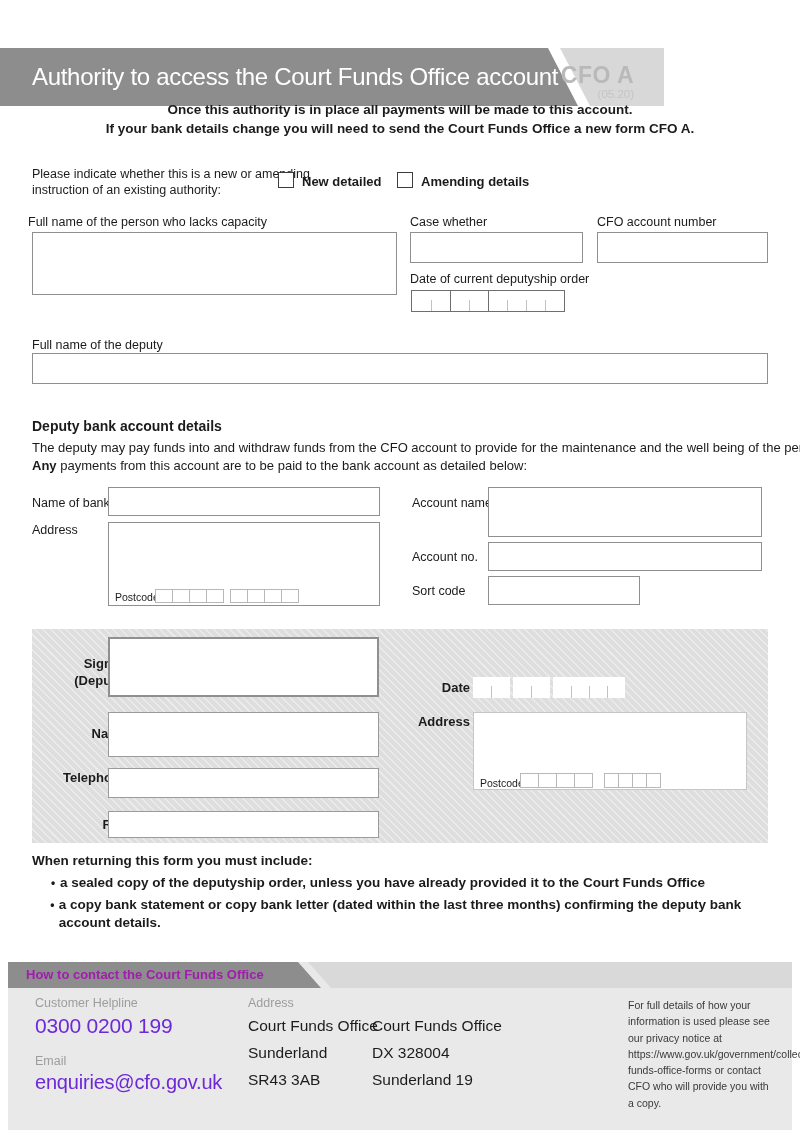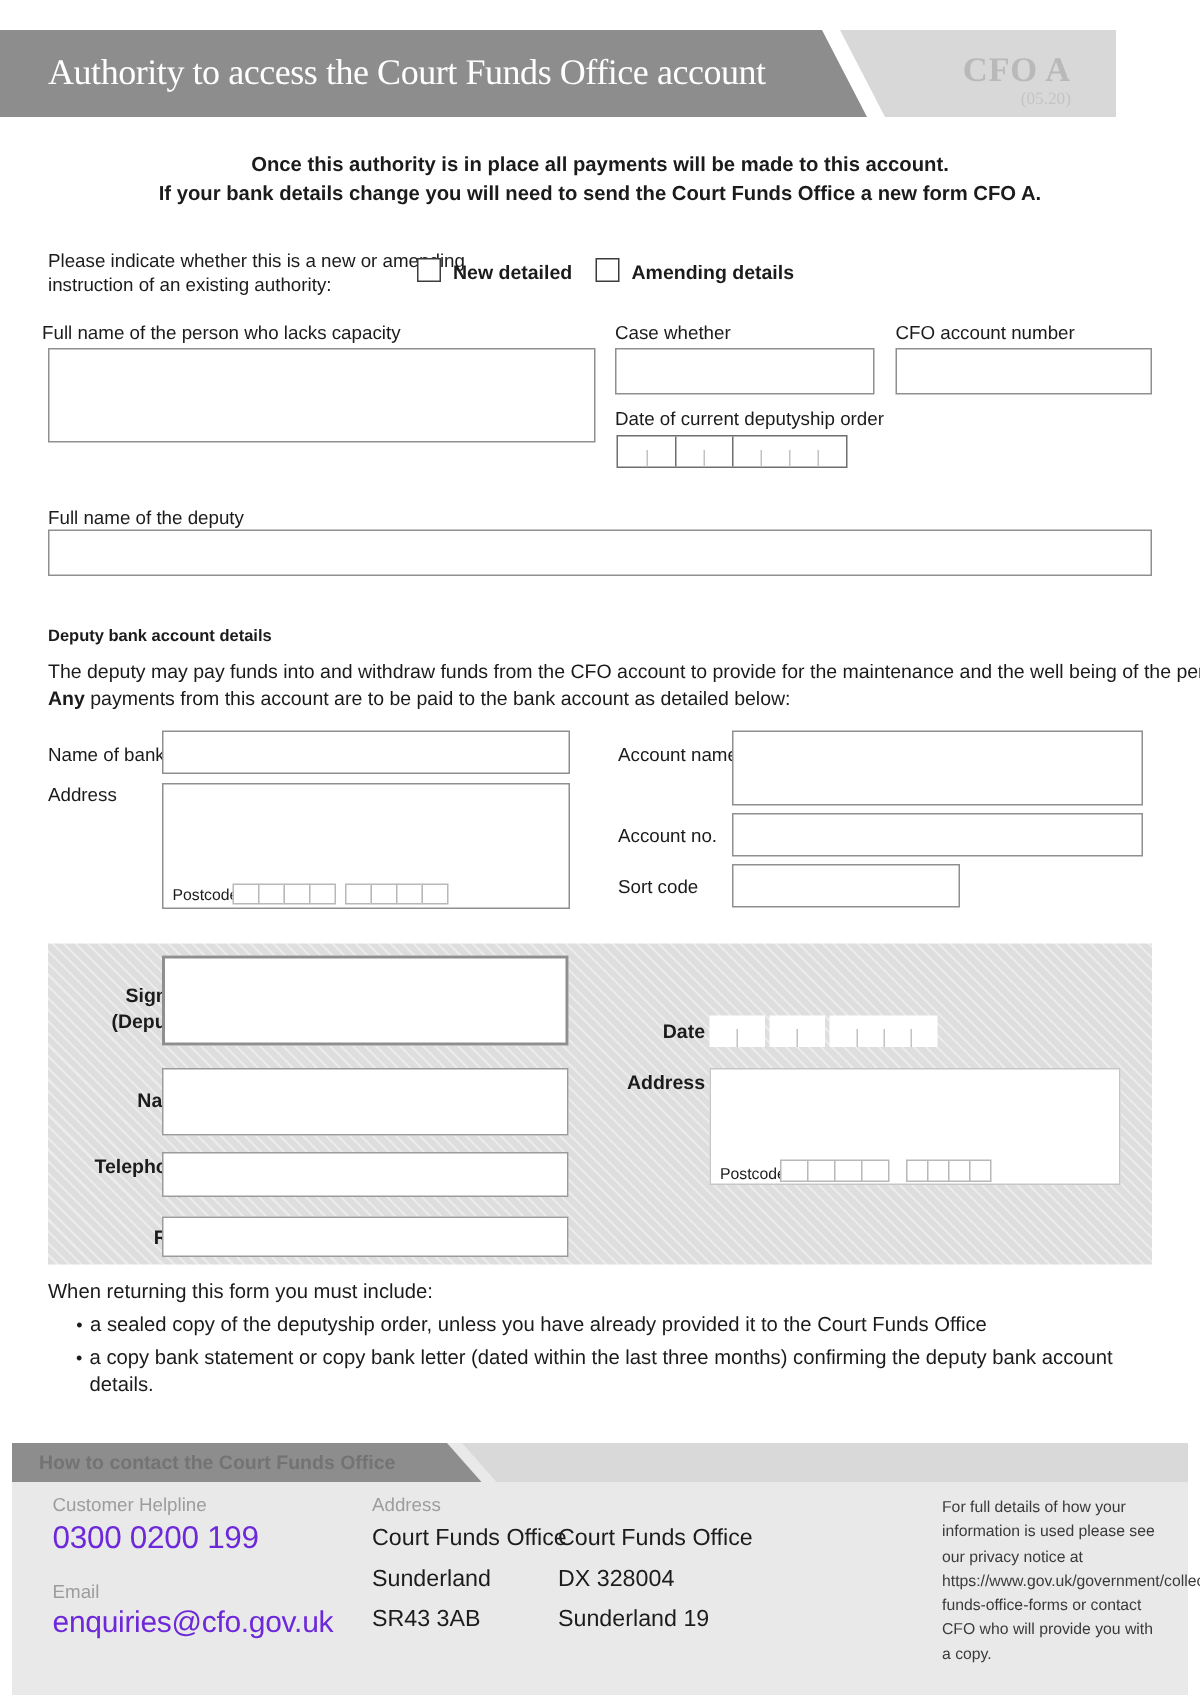--- a/index.html
+++ b/index.html
@@ -11,21 +11,21 @@
     --light-border:#bcbcbc;
     --panel:#e9e9e9;
     --label-gray:#9d9d9d;
   }
   html,body{margin:0;padding:0;background:#fff;}
   .page{
     position:relative;width:800px;height:1130px;margin:0 auto;background:#fff;
     font-family:"Liberation Sans",sans-serif;color:var(--ink);overflow:hidden;
   }
   
-  .band{position:absolute;top:20px;left:0;width:744px;height:58px;font-family:Liberation Serif, serif;}
+  .band{position:absolute;top:48px;left:0;width:664px;height:58px;}
   .band-dark{position:absolute;inset:0;background:var(--band-dark);
     clip-path:polygon(0 0,548px 0,578px 100%,0 100%);}
   .band-light{position:absolute;inset:0;background:var(--band-light);
     clip-path:polygon(560px 0,100% 0,100% 100%,590px 100%);}
   .page-title{position:absolute;left:32px;top:0;height:58px;line-height:58px;
     color:#fff;font-size:24px;font-weight:300;letter-spacing:-0.3px;white-space:nowrap;}
   .form-code{position:absolute;right:30px;top:14px;color:var(--code-gray);
     font-size:23px;font-weight:700;letter-spacing:.5px;text-align:right;}
   .form-ver{position:absolute;right:30px;top:40px;color:#c4c4c4;font-size:11.5px;text-align:right;}
   
@@ -46,31 +46,31 @@
   .pc{position:absolute;background:#fff;border:1px solid #b8b8b8;box-sizing:border-box;}
   .pc-lbl{position:absolute;font-size:10.5px;white-space:nowrap;}
   
   .sig{position:absolute;left:32px;top:629px;width:736px;height:214px;
     background:repeating-linear-gradient(45deg,#dedede 0,#dedede 4px,#ebebeb 4px,#ebebeb 5.5px);}
   .sig-lbl{position:absolute;font-size:13px;font-weight:700;text-align:right;white-space:nowrap;}
   .sig-box{position:absolute;background:#fff;border:1.5px solid #9b9b9b;box-sizing:border-box;}
   .sig-box-big{border-width:2px;border-color:#8f8f8f;}
   .sig-addr{position:absolute;background:#fff;border:1px solid #c6c6c6;box-sizing:border-box;}
   
-  .bullets{position:absolute;left:32px;top:852px;width:740px;font-size:13.5px;font-weight:400;line-height:18px;}
+  .bullets{position:absolute;left:32px;top:852px;width:740px;font-size:13.5px;font-weight:700;line-height:18px;}
   .bullet-row{display:flex;margin-top:4px;}
   .bullet-dot{width:14px;text-align:center;margin-left:14px;font-size:12px;}
   
   .footer{position:absolute;left:8px;top:962px;width:784px;height:168px;background:var(--panel);}
   .f-band{position:absolute;left:0;top:0;width:100%;height:26px;}
   .f-band-dark{position:absolute;inset:0;background:var(--band-dark);
     clip-path:polygon(0 0,290px 0,313px 100%,0 100%);}
   .f-band-light{position:absolute;inset:0;background:#d9d9d9;
     clip-path:polygon(300px 0,100% 0,100% 100%,323px 100%);}
-  .f-heading{position:absolute;left:18px;top:0;height:26px;line-height:26px;color:#737373;
+  .f-heading{position:absolute;left:18px;top:0;height:26px;line-height:26px;color:#a21caf;
     font-size:13px;font-weight:700;white-space:nowrap;}
   .f-lbl{position:absolute;color:var(--label-gray);font-size:12.5px;white-space:nowrap;}
   .f-big{position:absolute;color:#6d28d9;font-size:20px;white-space:nowrap;letter-spacing:-0.2px;}
   .f-addr{position:absolute;color:#1c1c1c;font-size:15.5px;line-height:27px;white-space:nowrap;}
   .f-privacy{position:absolute;left:620px;top:35px;width:148px;color:#3a3a3a;
     font-size:10.5px;line-height:1.55;}
 </style>
 </head>
 <body>
 
@@ -114,21 +114,21 @@
     <span class="tick" style="left:57px;"></span>
     <span class="sep-full" style="left:76px;"></span>
     <span class="tick" style="left:95px;"></span>
     <span class="tick" style="left:114px;"></span>
     <span class="tick" style="left:133px;"></span>
   </div>
 
   <div class="lbl" style="left:32px;top:338px;">Full name of the deputy</div>
   <div class="box" style="left:32px;top:353px;width:736px;height:31px;"></div>
 
-  <div class="lbl-b" style="left:32px;top:418px;font-size:11px;">Deputy bank account details</div>
+  <div class="lbl-b" style="left:32px;top:418px;font-size:14px;">Deputy bank account details</div>
   <div class="lbl" style="left:32px;top:440px;font-size:13px;">The deputy may pay funds into and withdraw funds from the CFO account to provide for the maintenance and the well being of the person who lacks capacity.</div>
   <div class="lbl" style="left:32px;top:458px;font-size:13px;">
     <b>Any</b><span> payments from this account are to be paid to the bank account as detailed below:</span>
   </div>
 
   <div class="lbl" style="left:32px;top:496px;">Name of bank</div>
   <div class="box" style="left:108px;top:487px;width:272px;height:29px;"></div>
 
   <div class="lbl" style="left:32px;top:523px;">Address</div>
   <div class="box" style="left:108px;top:522px;width:272px;height:84px;"></div>

